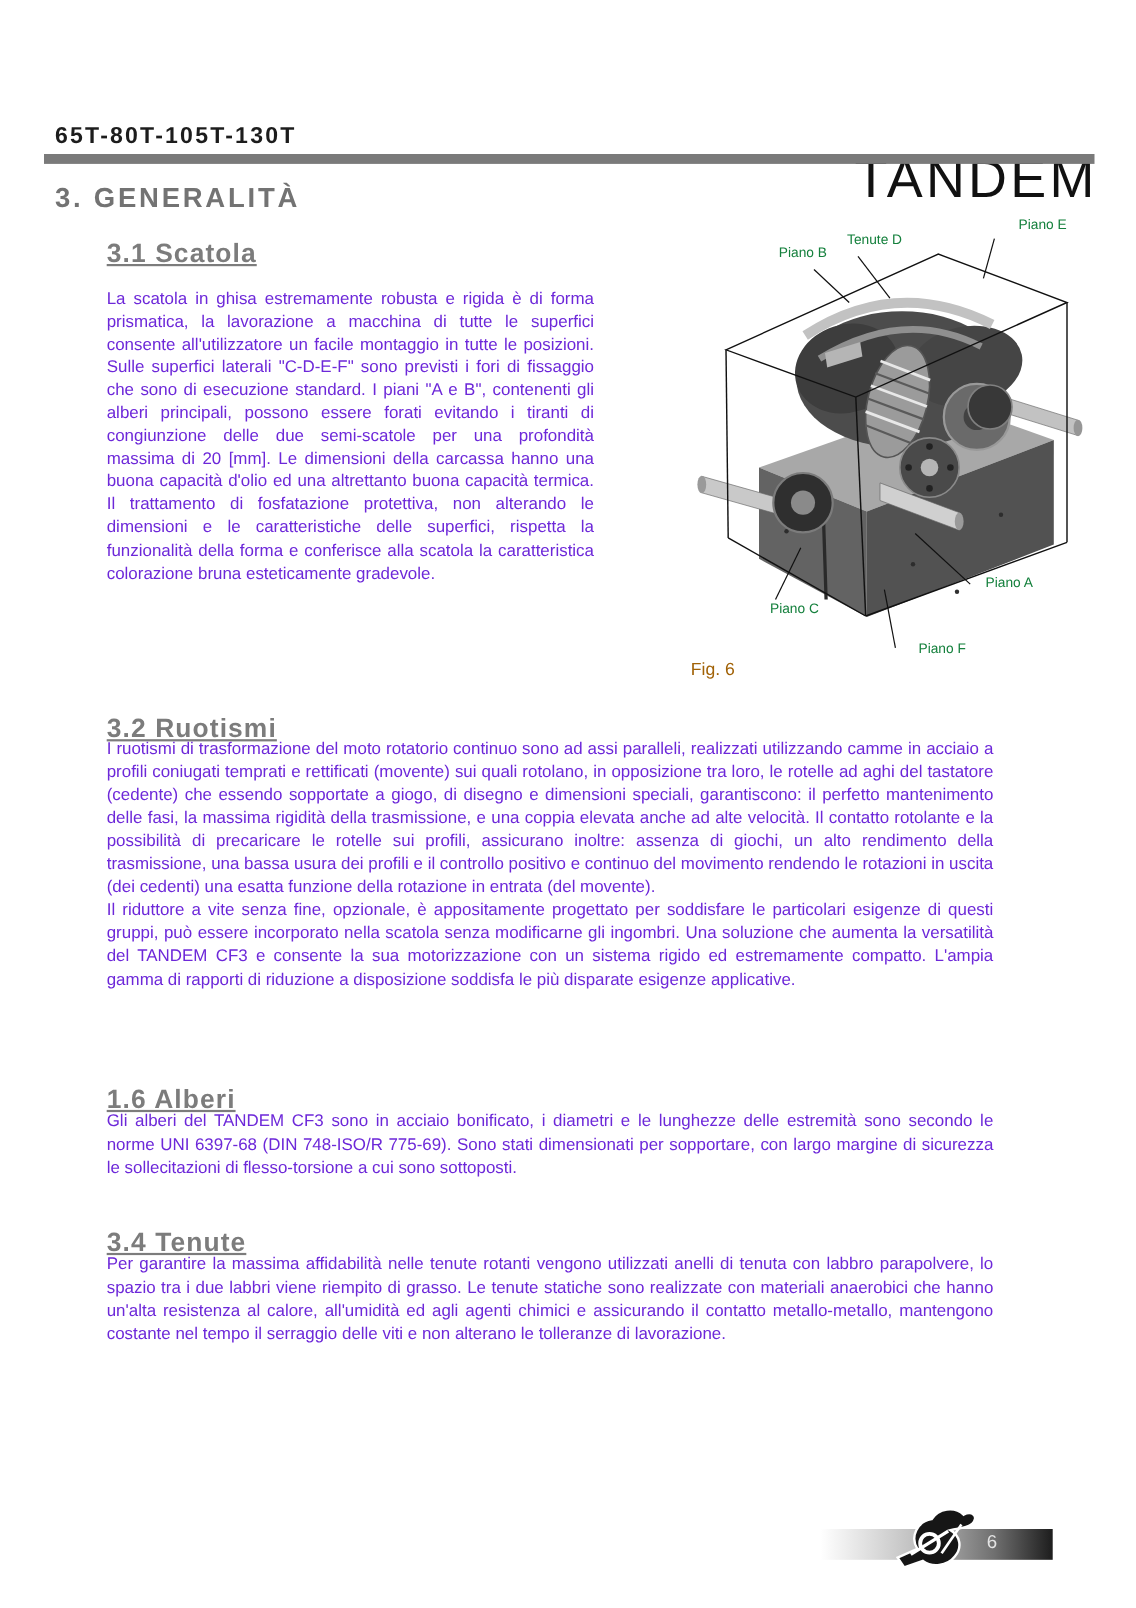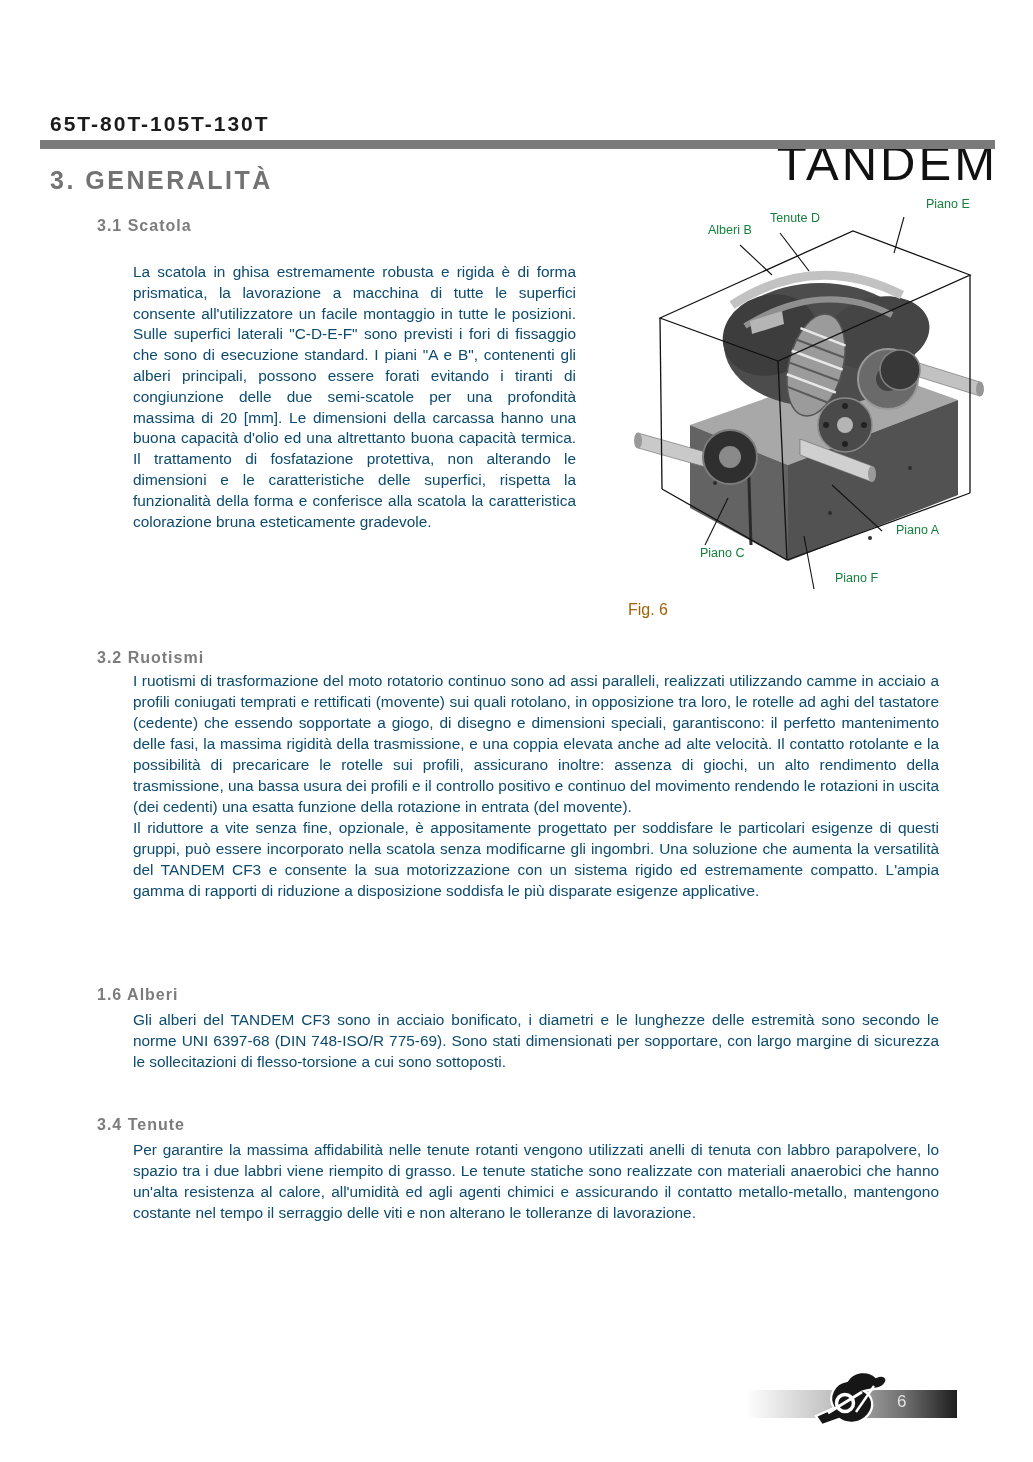--- a/index.html
+++ b/index.html
@@ -24,27 +24,27 @@
     position:absolute;left:40px;top:140px;width:955px;height:9px;
     background:#7a7a7a;
   }
   
   .h1{
     position:absolute;left:50px;top:166px;
     font-size:25px;font-weight:bold;letter-spacing:2.5px;color:#737373;
   }
   .sec-title{
     position:absolute;left:97px;
-    font-size:16px;font-weight:bold;letter-spacing:1px;color:#7c7c7c;
+    font-size:24px;font-weight:bold;letter-spacing:1px;color:#7c7c7c;text-decoration:underline;
   }
   
   .para{
     position:absolute;left:97px;
     font-size:15.4px;line-height:21px;
-    text-align:justify;color:#0c4a6e;margin-left:36px;
+    text-align:justify;color:#6d28d9;
   }
   .para.narrow{width:443px;line-height:20.8px;}
   .para.wide{width:806px;}
   .para p{margin:0;}
   
   .figure{
     position:absolute;left:620px;top:193px;width:400px;height:445px;
   }
   .figure svg{position:absolute;left:0;top:0;}
   .fig-label{
@@ -147,26 +147,26 @@
       <g stroke="#111" stroke-width="1.1">
         <line x1="120" y1="52" x2="152" y2="82"></line>
         <line x1="160" y1="40" x2="189" y2="78"></line>
         <line x1="284" y1="24" x2="274" y2="60"></line>
         <line x1="262" y1="338" x2="212" y2="292"></line>
         <line x1="85" y1="352" x2="108" y2="305"></line>
         <line x1="194" y1="396" x2="184" y2="343"></line>
       </g>
     </svg>
 
-    <div class="fig-label" style="left:88px;top:30px">Alberi B</div>
+    <div class="fig-label" style="left:88px;top:30px">Piano B</div>
     <div class="fig-label" style="left:150px;top:18px">Tenute D</div>
     <div class="fig-label" style="left:306px;top:4px">Piano E</div>
     <div class="fig-label" style="left:276px;top:330px">Piano A</div>
     <div class="fig-label" style="left:80px;top:353px">Piano C</div>
-    <div class="fig-label" style="left:215px;top:378px">Piano F</div>
+    <div class="fig-label" style="left:215px;top:390px">Piano F</div>
     <div class="fig-caption">Fig. 6</div>
   </div>
 
   <div class="sec-title" style="top:649px">3.2 Ruotismi</div>
   <div class="para wide" style="top:670px">
     <p>I ruotismi di trasformazione del moto rotatorio continuo sono ad assi paralleli, realizzati utilizzando camme in acciaio a profili coniugati temprati e rettificati (movente) sui quali rotolano, in opposizione tra loro, le rotelle ad aghi del tastatore (cedente) che essendo sopportate a giogo, di disegno e dimensioni speciali, garantiscono: il perfetto mantenimento delle fasi, la massima rigidità della trasmissione, e una coppia elevata anche ad alte velocità. Il contatto rotolante e la possibilità di precaricare le rotelle sui profili, assicurano inoltre: assenza di giochi, un alto rendimento della trasmissione, una bassa usura dei profili e il controllo positivo e continuo del movimento rendendo le rotazioni in uscita (dei cedenti) una esatta funzione della rotazione in entrata (del movente).</p>
     <p>Il riduttore a vite senza fine, opzionale, è appositamente progettato per soddisfare le particolari esigenze di questi gruppi, può essere incorporato nella scatola senza modificarne gli ingombri. Una soluzione che aumenta la versatilità del TANDEM CF3 e consente la sua motorizzazione con un sistema rigido ed estremamente compatto. L'ampia gamma di rapporti di riduzione a disposizione soddisfa le più disparate esigenze applicative.</p>
   </div>
 
   <div class="sec-title" style="top:986px">1.6 Alberi</div>

